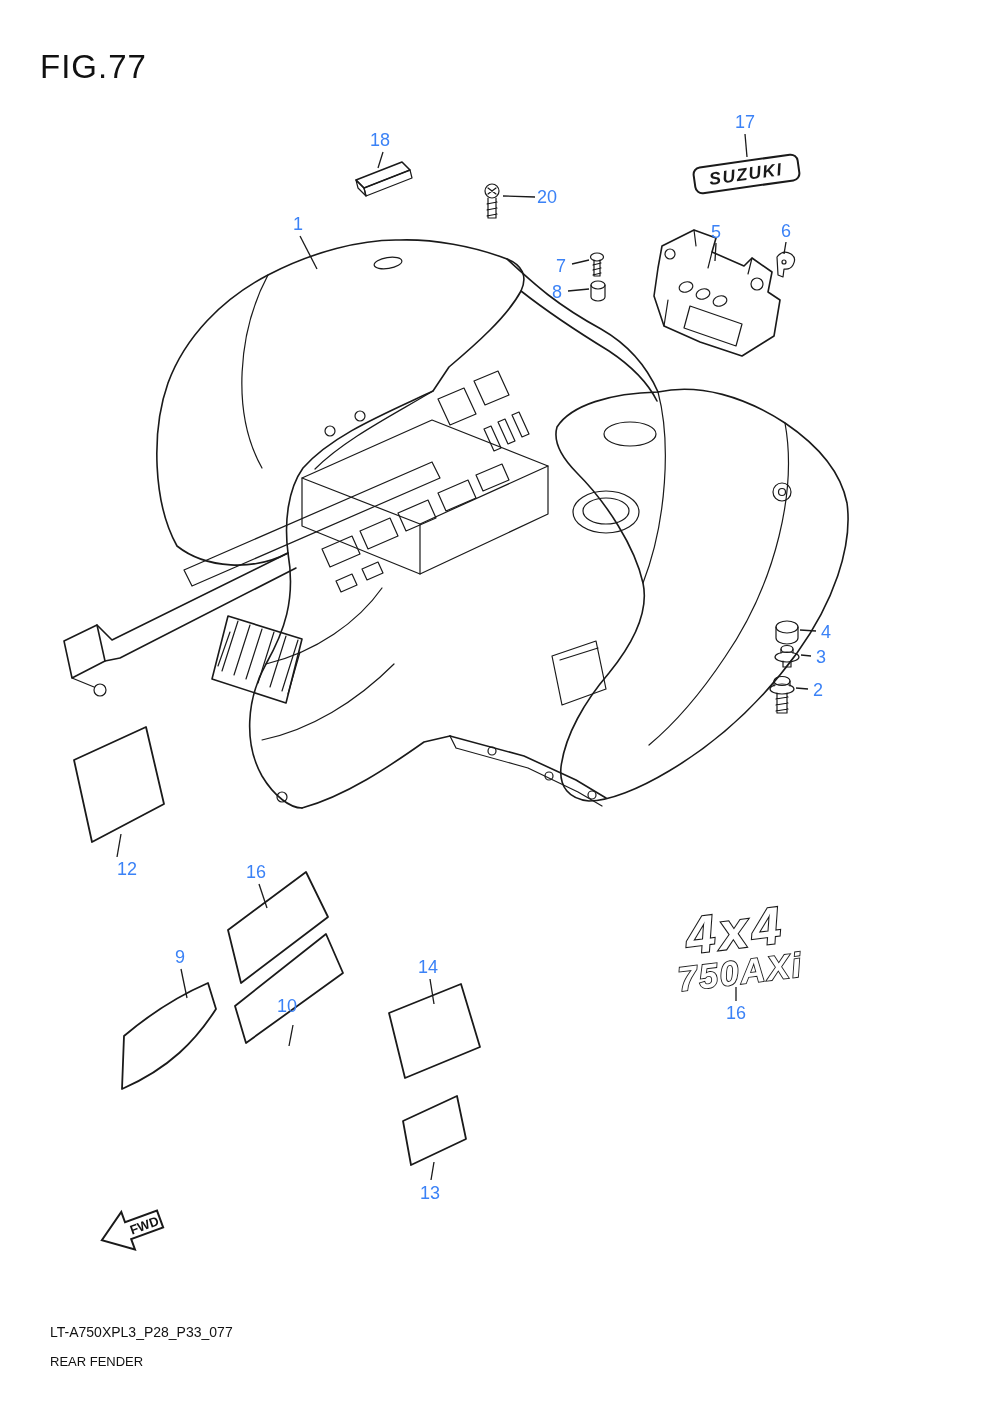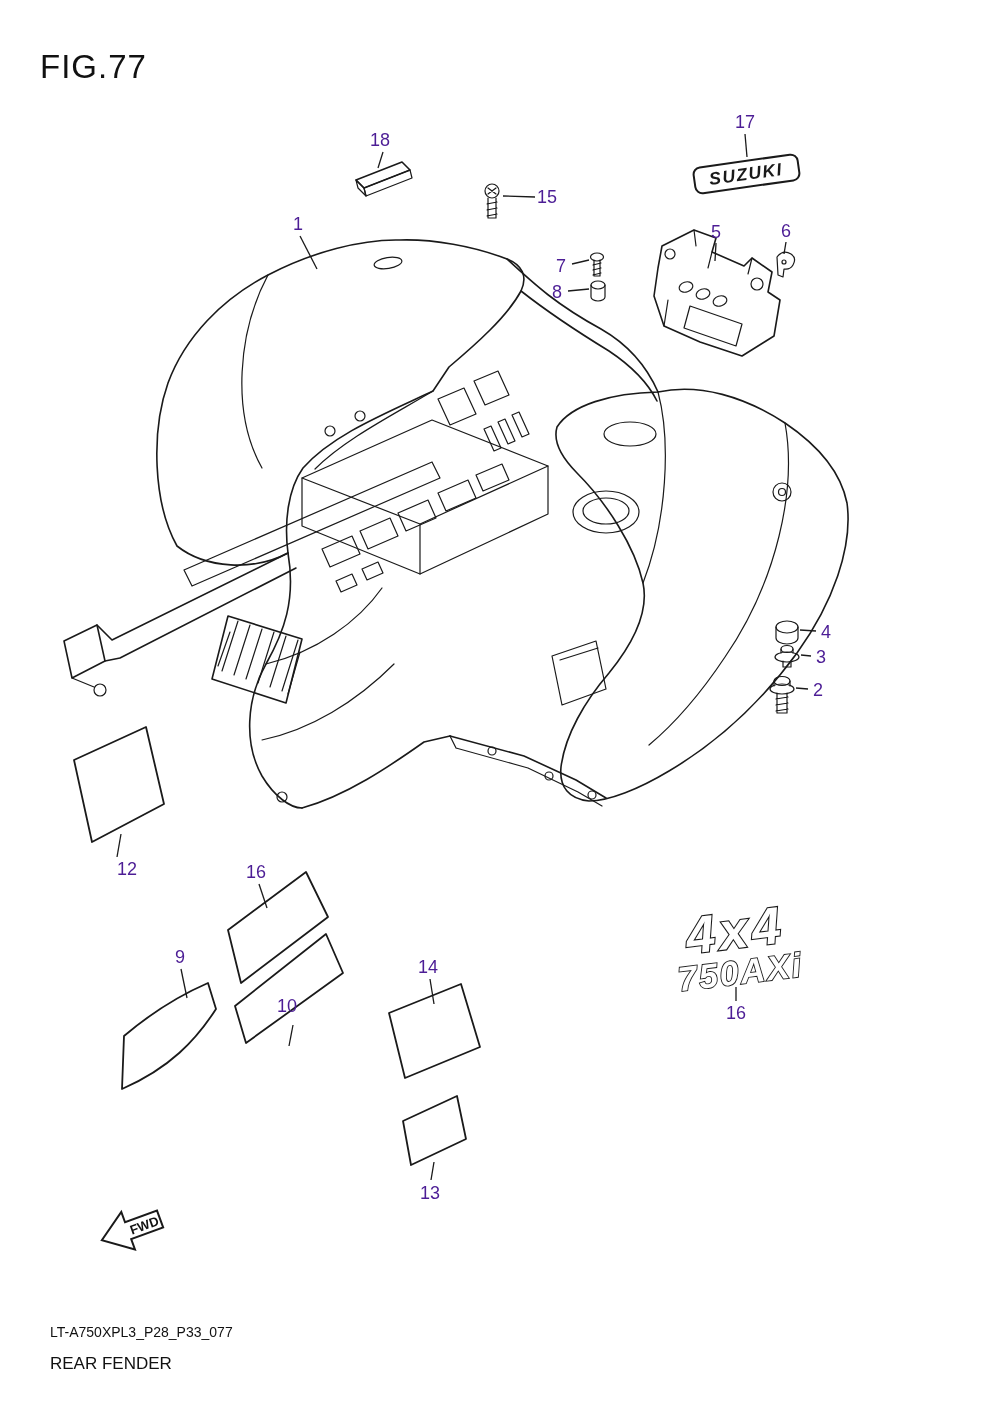--- a/index.html
+++ b/index.html
@@ -21,35 +21,35 @@
     font-size:33px;
     font-weight:400;
     letter-spacing:1px;
     color:#111111;
   }
   .callout {
     position:absolute;
     transform:translate(-50%,-50%);
     font-size:18px;
     line-height:1;
-    color:#4c1d95;
+    color:#3b82f6;
     white-space:nowrap;
   }
   .footer-code {
     position:absolute;
     left:50px;
     top:1324px;
     font-size:14px;
     color:#111111;
   }
   .footer-caption {
     position:absolute;
     left:50px;
     top:1354px;
-    font-size:17px;
+    font-size:13px;
     color:#111111;
     text-align:right;
   }
   svg.drawing {
     position:absolute;
     left:0; top:0;
     width:1000px;
     height:1416px;
   }
   svg .ln { fill:none; stroke:#1a1a1a; stroke-width:1.6; stroke-linejoin:round; stroke-linecap:round; }
@@ -262,21 +262,21 @@
   <div class="callout" style="left:716px;top:232px">5</div>
   <div class="callout" style="left:786px;top:231px">6</div>
   <div class="callout" style="left:561px;top:266px">7</div>
   <div class="callout" style="left:557px;top:292px">8</div>
   <div class="callout" style="left:180px;top:957px">9</div>
   <div class="callout" style="left:287px;top:1006px">10</div>
   <div class="callout" style="left:256px;top:872px">16</div>
   <div class="callout" style="left:127px;top:869px">12</div>
   <div class="callout" style="left:430px;top:1193px">13</div>
   <div class="callout" style="left:428px;top:967px">14</div>
-  <div class="callout" style="left:547px;top:197px">15</div>
+  <div class="callout" style="left:547px;top:197px">20</div>
   <div class="callout" style="left:736px;top:1013px">16</div>
   <div class="callout" style="left:745px;top:122px">17</div>
   <div class="callout" style="left:380px;top:140px">18</div>
 
   <div class="footer-code">LT-A750XPL3_P28_P33_077</div>
   <div class="footer-caption">REAR FENDER</div>
 
 </div>
 
 </body></html>

